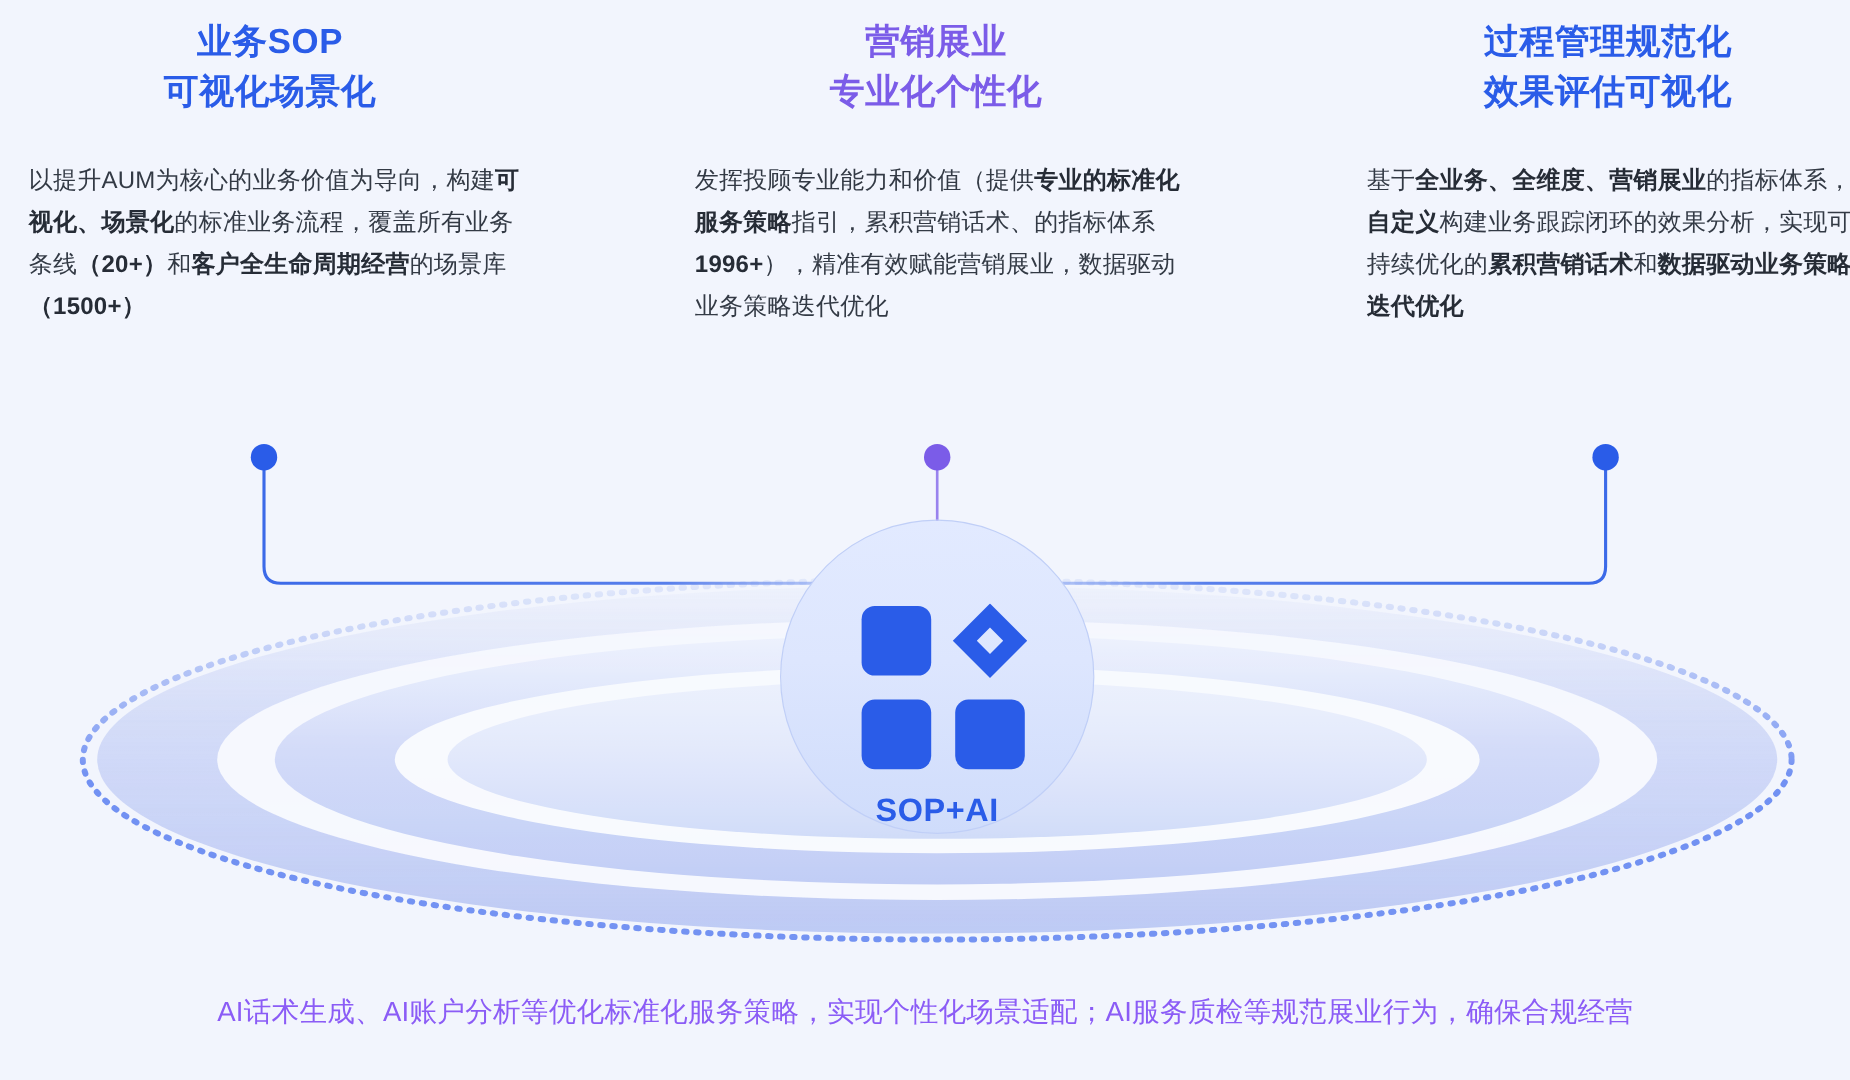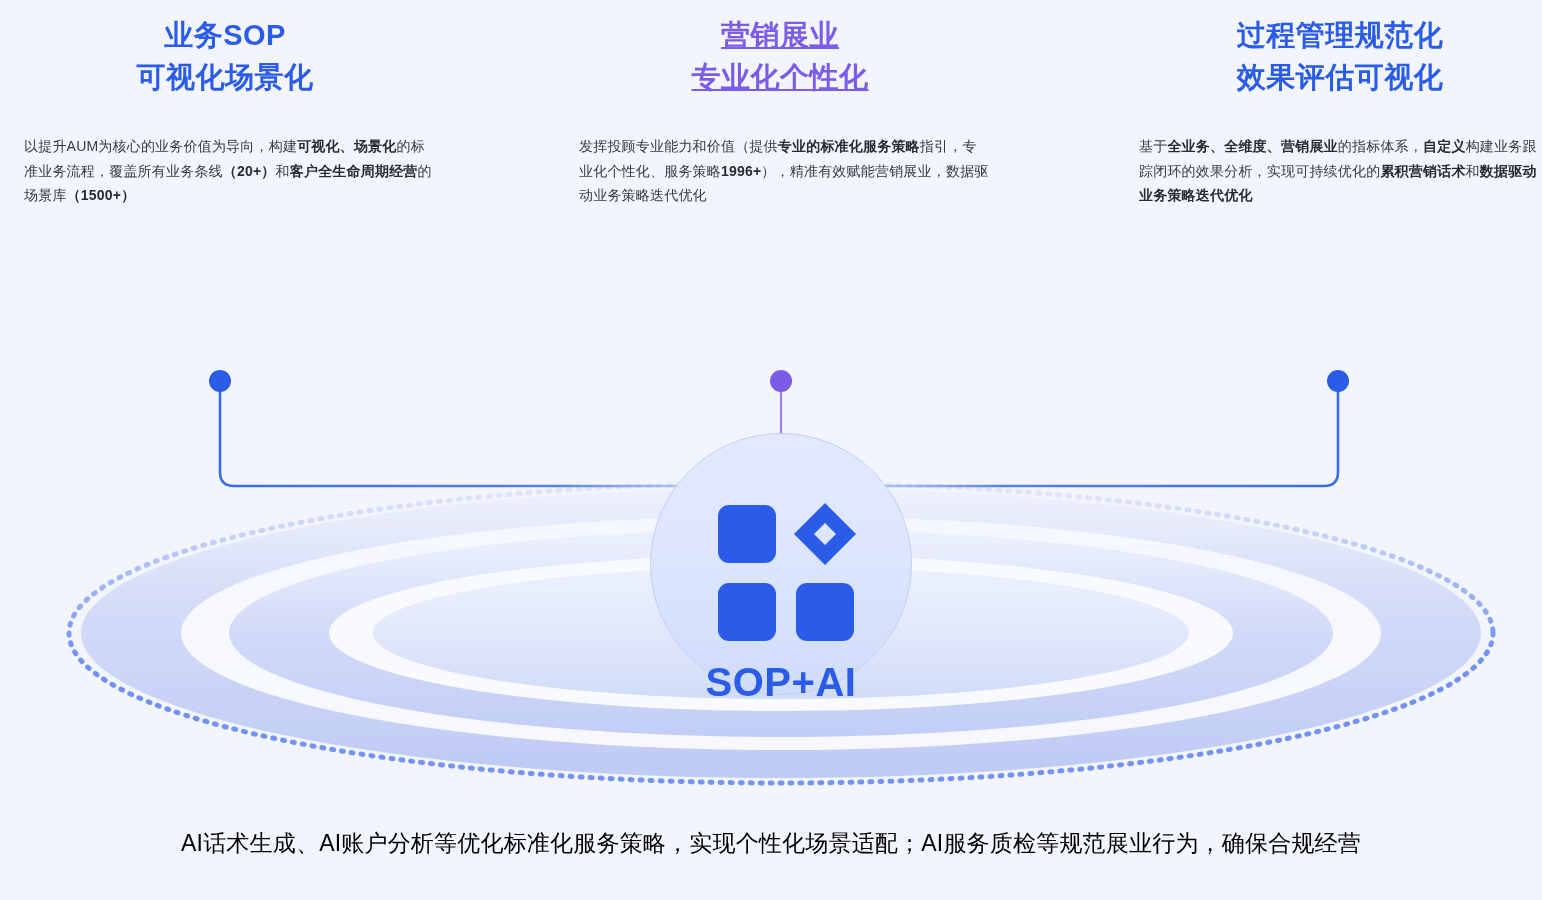--- a/index.html
+++ b/index.html
@@ -33,25 +33,25 @@
 
   .col-title {
     text-align: center;
     font-size: 29px;
     font-weight: bold;
     line-height: 1.45;
     letter-spacing: 0.5px;
     white-space: pre-line;
   }
   .title-blue   { color: #2a5ce8; }
-  .title-purple { color: #7b5ce8; text-decoration: underline; }
+  .title-purple { color: #7b5ce8; }
 
   .col-body {
     margin-top: 36px;
-    font-size: 14px;
+    font-size: 20px;
     line-height: 1.75;
     color: #333a45;
     letter-spacing: 0.2px;
     text-align: left;
   }
   .col-1 .col-body { padding-left: 14px; padding-right: 6px; }
   .col-2 .col-body { padding-left: 14px; padding-right: 6px; }
   .col-3 .col-body { padding-left: 14px; padding-right: 6px; }
   .col-body b { font-weight: bold; color: #262c36; }
 
@@ -92,35 +92,35 @@
     top: 503px;
     width: 140px;
     height: 140px;
   }
   .center-label {
     position: absolute;
     left: 650px;
     top: 660px;
     width: 262px;
     text-align: center;
-    font-size: 40px;
+    font-size: 27px;
     font-weight: bold;
     color: #2a5ce8;
     letter-spacing: 0.5px;
   }
 
   
   .footer {
     position: absolute;
     left: 0;
     top: 828px;
     width: 1542px;
     text-align: center;
     font-size: 23px;
-    color: #000000;
+    color: #8b5cf6;
     letter-spacing: 0.2px;
   }
 </style>
 </head>
 <body>
 
 <div id="stage">
 
   <svg class="rings-svg" viewBox="0 0 1542 360" preserveAspectRatio="none">
     <defs>
@@ -210,21 +210,21 @@
 
   <div class="col col-1">
     <div class="col-title title-blue">业务SOP
 可视化场景化</div>
     <div class="col-body"><span>以提升AUM为核心的业务价值为导向，构建</span><b>可视化、场景化</b><span>的标准业务流程，覆盖所有业务条线</span><b>（20+）</b><span>和</span><b>客户全生命周期经营</b><span>的场景库</span><b>（1500+）</b></div>
   </div>
 
   <div class="col col-2">
     <div class="col-title title-purple">营销展业
 专业化个性化</div>
-    <div class="col-body"><span>发挥投顾专业能力和价值（提供</span><b>专业的标准化服务策略</b><span>指引，专业化个性化、服务策略</span><b>1996+</b><span>），精准有效赋能营销展业，数据驱动业务策略迭代优化</span></div>
+    <div class="col-body"><span>发挥投顾专业能力和价值（提供</span><b>专业的标准化服务策略</b><span>指引，累积营销话术、的指标体系</span><b>1996+</b><span>），精准有效赋能营销展业，数据驱动业务策略迭代优化</span></div>
   </div>
 
   <div class="col col-3">
     <div class="col-title title-blue">过程管理规范化
 效果评估可视化</div>
     <div class="col-body"><span>基于</span><b>全业务、全维度、营销展业</b><span>的指标体系，</span><b>自定义</b><span>构建业务跟踪闭环的效果分析，实现可持续优化的</span><b>累积营销话术</b><span>和</span><b>数据驱动业务策略迭代优化</b></div>
   </div>
 
   <div class="footer">AI话术生成、AI账户分析等优化标准化服务策略，实现个性化场景适配；AI服务质检等规范展业行为，确保合规经营</div>
 

